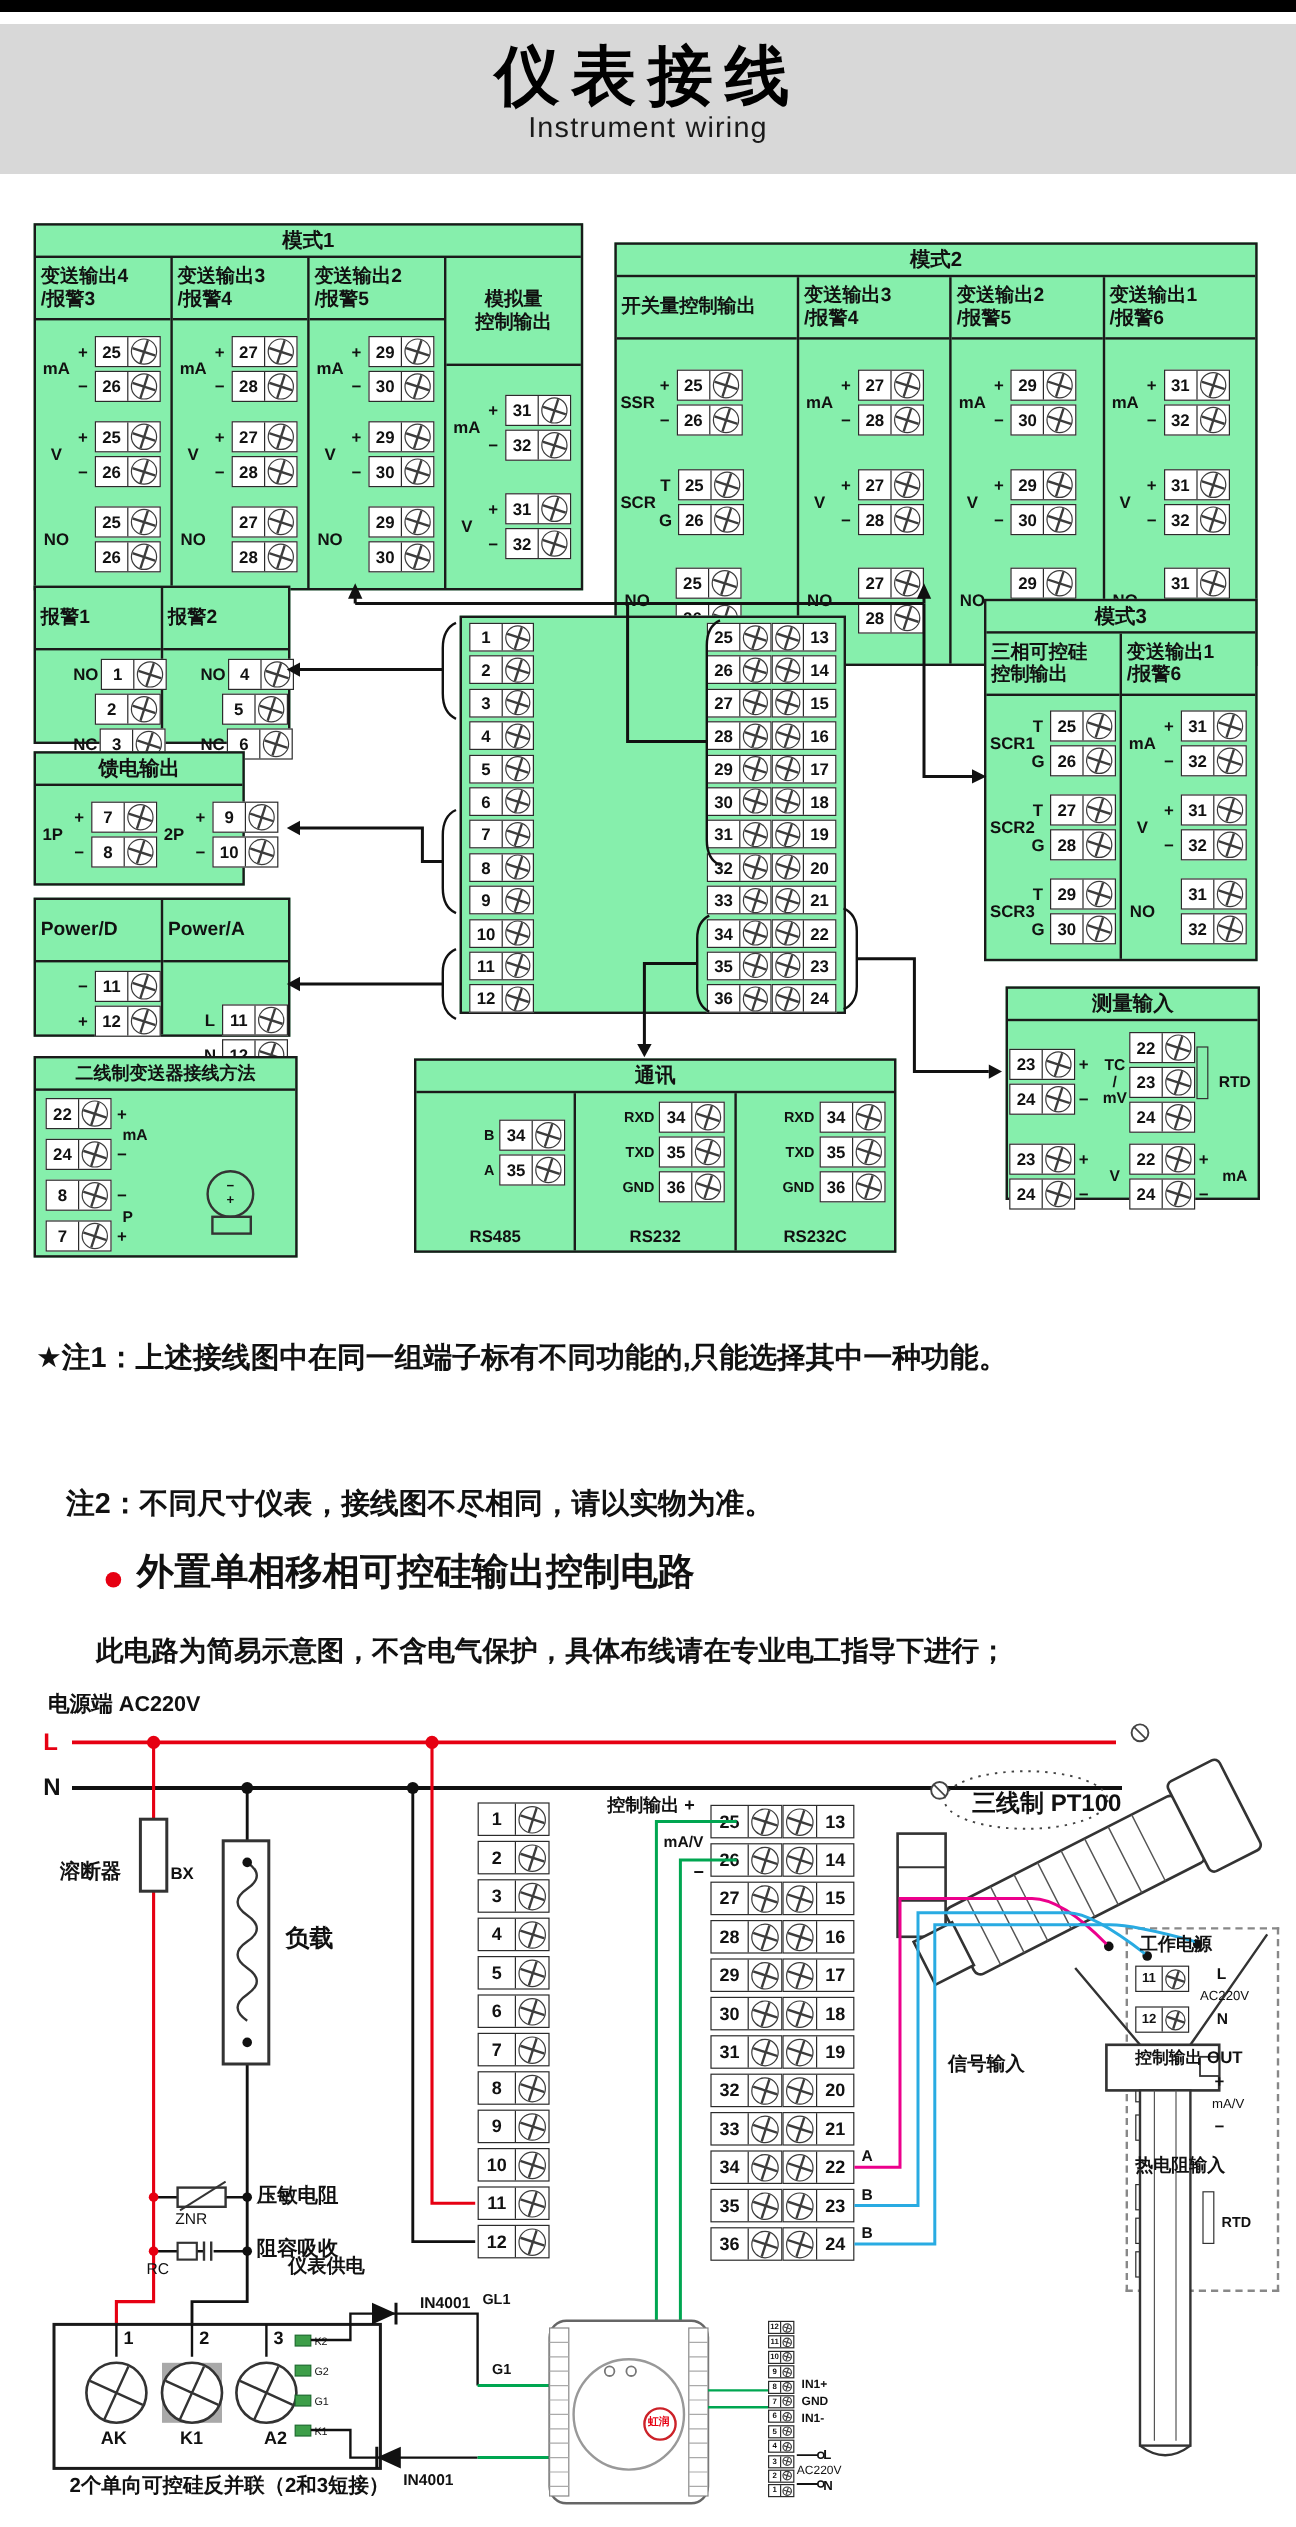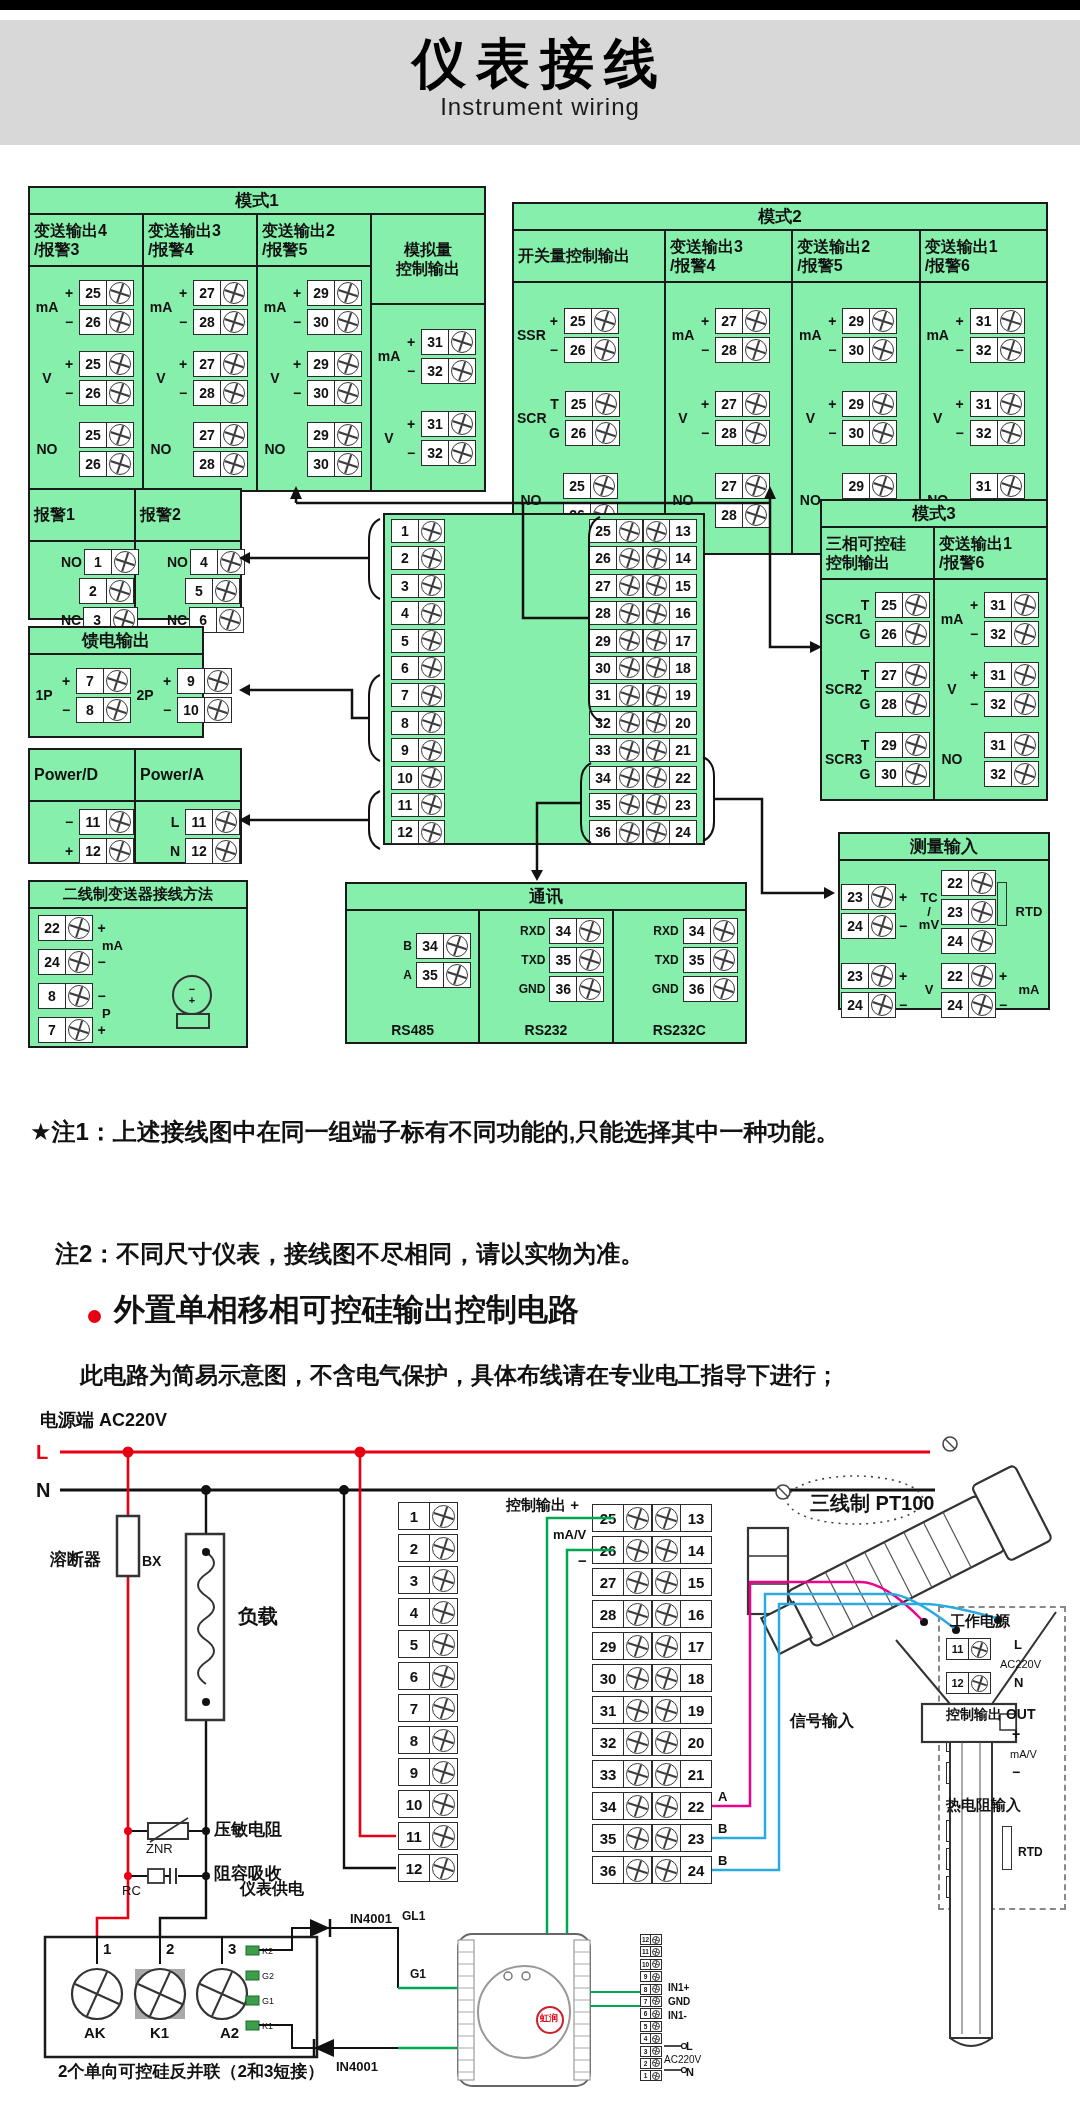--- a/index.html
+++ b/index.html
@@ -873,21 +873,21 @@
                   <span class="gsign">+</span>
                   <span class="term">
                     <b class="tnum">12</b>
                     <i class="screw"></i>
                   </span>
                 </div>
               </div>
             </div>
           </div>
         </div>
-        <div class="mcol" style="flex: 1 1 0%;">
+        <div class="mcol" style="flex: 1 1 0%; gap: 28px;">
           <div class="mhead">
             <div>Power/A</div>
           </div>
           <div class="mbody">
             <div class="grp">
               <span class="glabel"></span>
               <div class="grows">
                 <div class="grow">
                   <span class="gsign">L</span>
                   <span class="term">
@@ -1233,21 +1233,21 @@
                   </span>
                 </div>
               </div>
             </div>
           </div>
           <div class="mfoot">RS232C</div>
         </div>
       </div>
   </div>
 
-  <div class="box" style="left:838px;top:822px;width:212px;height:178px;margin-top:10px;">
+  <div class="box" style="left:838px;top:822px;width:212px;height:178px;">
     <div class="mtitle">测量输入</div>
     <div class="measure-grid">
         <div class="grp mir">
           <div class="grows">
             <div class="grow">
               <span class="term">
                 <b class="tnum">23</b>
                 <i class="screw"></i>
               </span>
               <span class="gsign">+</span>

